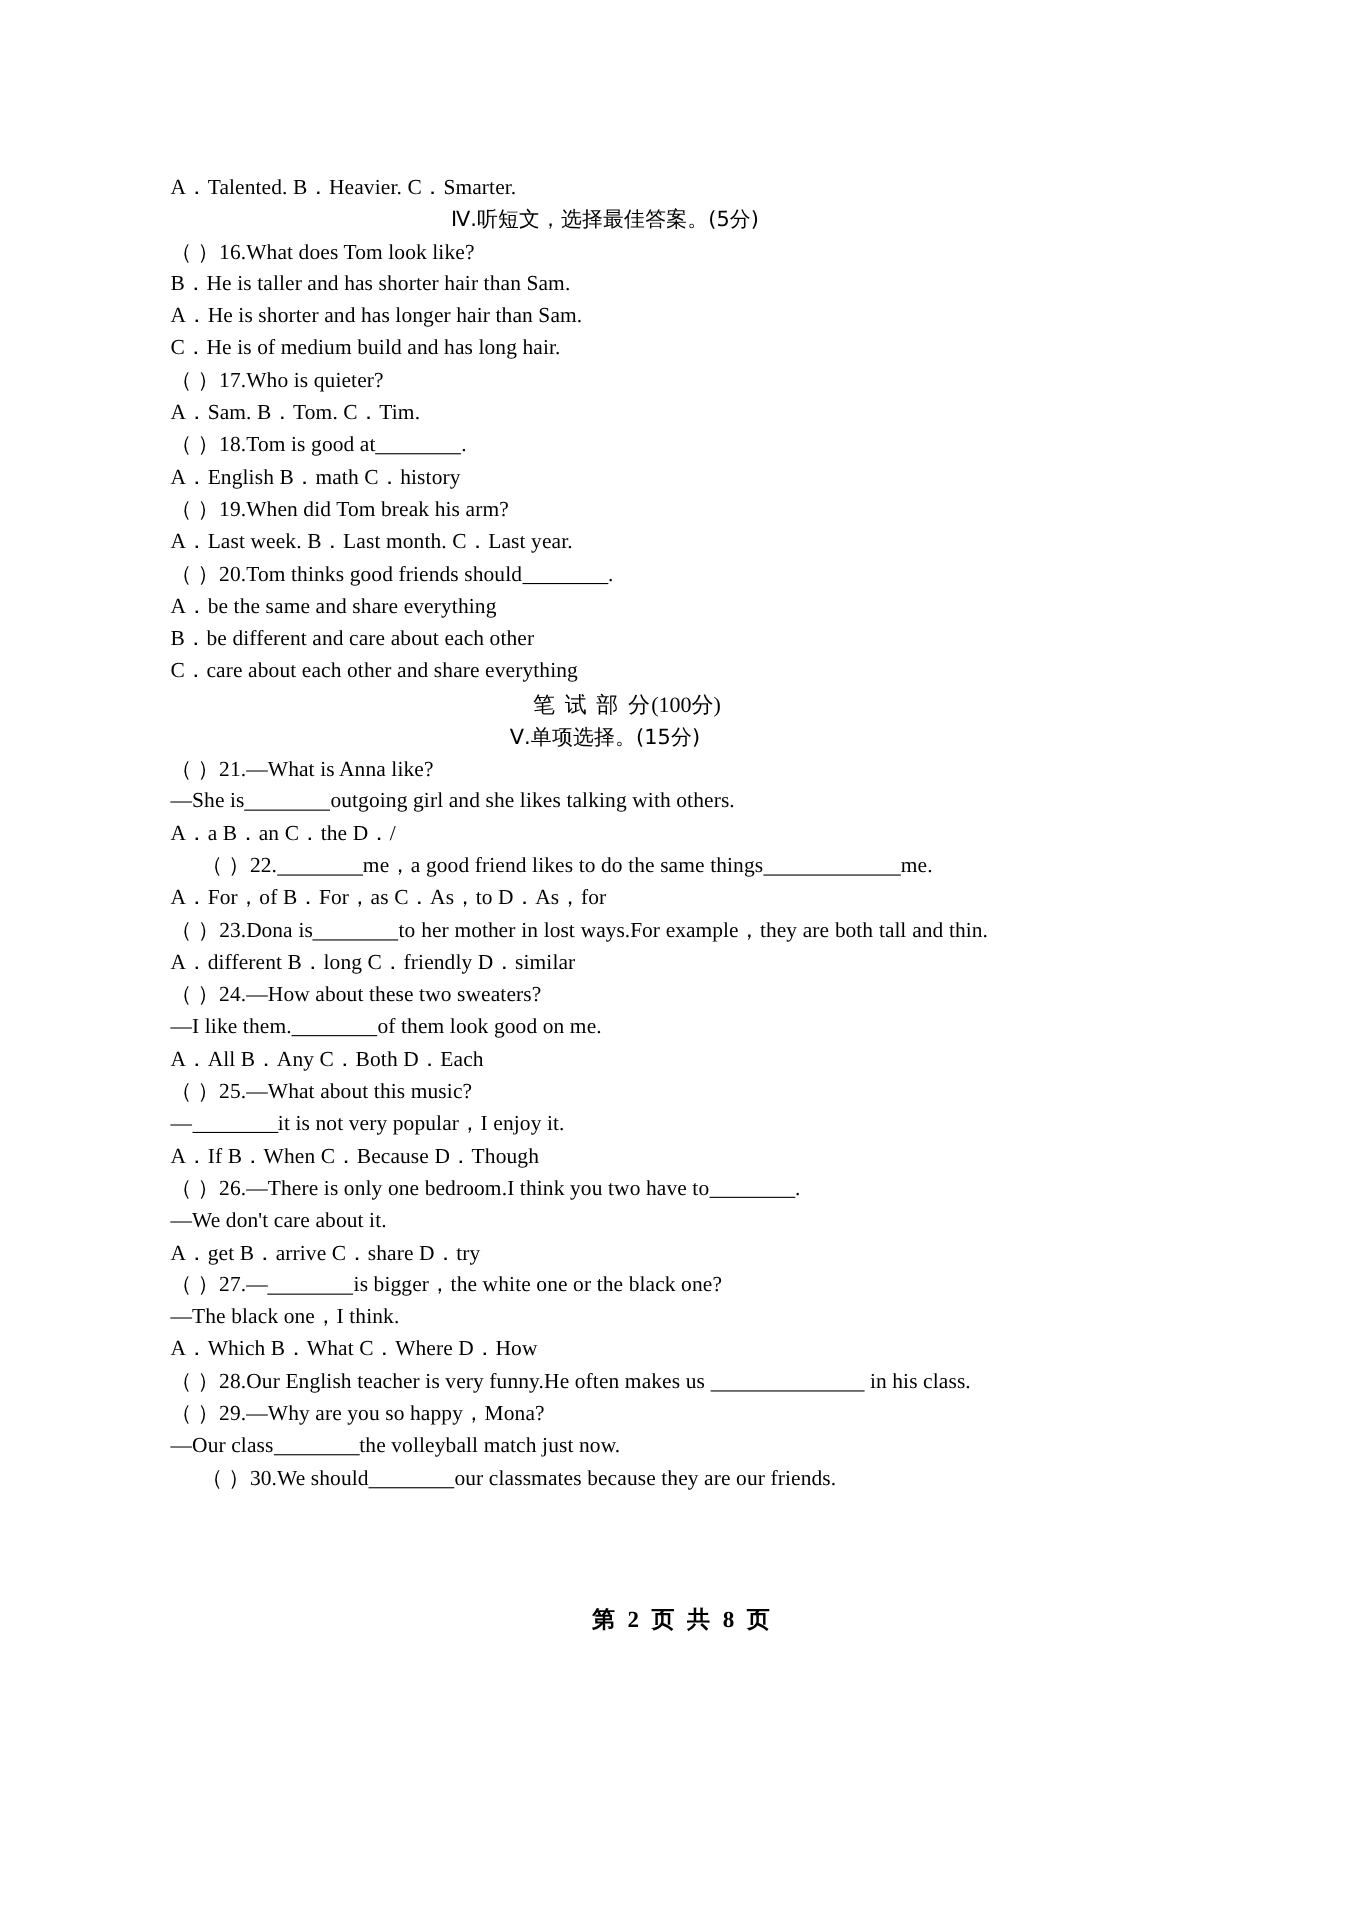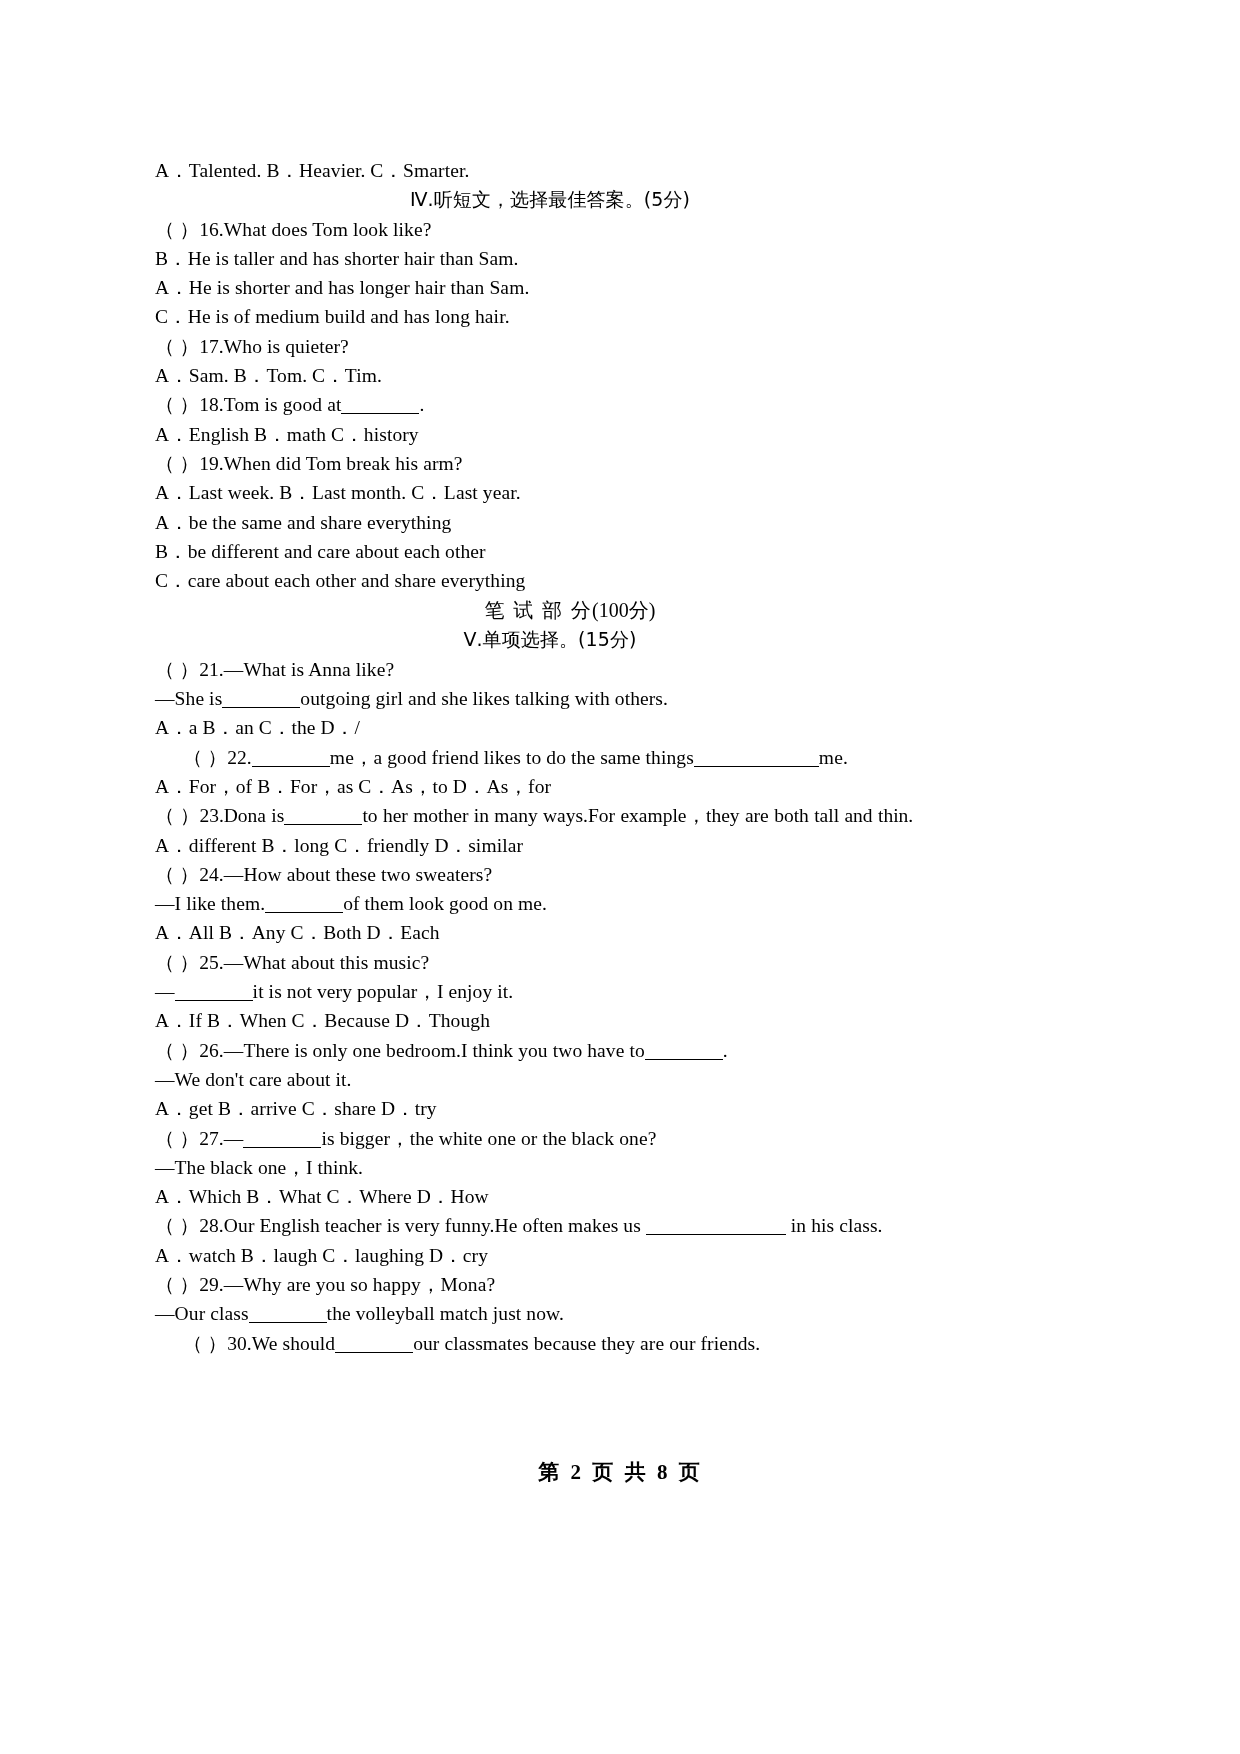--- a/index.html
+++ b/index.html
@@ -102,56 +102,56 @@
 
     <div class="line">（   ）17.Who is quieter?</div>
     <div class="line">A．Sam. B．Tom. C．Tim.</div>
 
     <div class="line"><span>（   ）18.Tom is good at</span><span class="blank-s"></span><span>.</span></div>
     <div class="line">A．English B．math C．history</div>
 
     <div class="line">（   ）19.When did Tom break his arm?</div>
     <div class="line">A．Last week. B．Last month. C．Last year.</div>
 
+    <div class="line"><span>（   ）20.Tom thinks good friends should</span><span class="blank-s"></span><span>.</span></div>
     <div class="line">A．be the same and share everything</div>
     <div class="line">B．be different and care about each other</div>
     <div class="line">C．care about each other and share everything</div>
 
     <div class="section-head"><span>笔 试 部 分</span><span class="pts">(100分)</span></div>
 
     <div class="line cjk-sec">Ⅴ.单项选择。(15分)</div>
 
     <div class="line">（   ）21.—What is Anna like?</div>
     <div class="line"><span>—She is</span><span class="blank-s"></span><span>outgoing girl and she likes talking with others.</span></div>
     <div class="line">A．a B．an C．the D．/</div>
 
     <div class="line indent"><span>（   ）22.</span><span class="blank-s"></span><span>me，a good friend likes to do the same things</span><span class="blank-l"></span><span>me.</span></div>
     <div class="line">A．For，of B．For，as C．As，to D．As，for</div>
 
-    <div class="para-just"><span>（   ）23.Dona is</span><span class="blank-s"></span><span>to her mother in many ways.For example，they are both tall and thin.</span></div>
+    <div class="para-just"><span>（   ）23.Dona is</span><span class="blank-s"></span><span>to her mother in lost ways.For example，they are both tall and thin.</span></div>
     <div class="line">A．different B．long C．friendly D．similar</div>
 
     <div class="line">（   ）24.—How about these two sweaters?</div>
     <div class="line"><span>—I like them.</span><span class="blank-s"></span><span>of them look good on me.</span></div>
     <div class="line">A．All B．Any C．Both D．Each</div>
 
     <div class="line">（   ）25.—What about this music?</div>
     <div class="line"><span>—</span><span class="blank-s"></span><span>it is not very popular，I enjoy it.</span></div>
     <div class="line">A．If B．When C．Because D．Though</div>
 
     <div class="line"><span>（   ）26.—There is only one bedroom.I think you two have to</span><span class="blank-s"></span><span>.</span></div>
     <div class="line">—We don't care about it.</div>
     <div class="line">A．get B．arrive C．share D．try</div>
 
     <div class="line"><span>（   ）27.—</span><span class="blank-s"></span><span>is bigger，the white one or the black one?</span></div>
     <div class="line">—The black one，I think.</div>
     <div class="line">A．Which B．What C．Where D．How</div>
 
     <div class="line"><span>（   ）28.Our English teacher is very funny.He often makes us</span>&nbsp;<span class="blank-xl"></span>&nbsp;<span>in his class.</span></div>
-    <div class="line">A．watch B．laugh C．laughing D．cry</div>
 
     <div class="line">（   ）29.—Why are you so happy，Mona?</div>
     <div class="line"><span>—Our class</span><span class="blank-s"></span><span>the volleyball match just now.</span></div>
 
     <div class="line indent"><span>（   ）30.We should</span><span class="blank-s"></span><span>our classmates because they are our friends.</span></div>
 
   </div>
 
   <div class="footer">
     <span>第</span>

